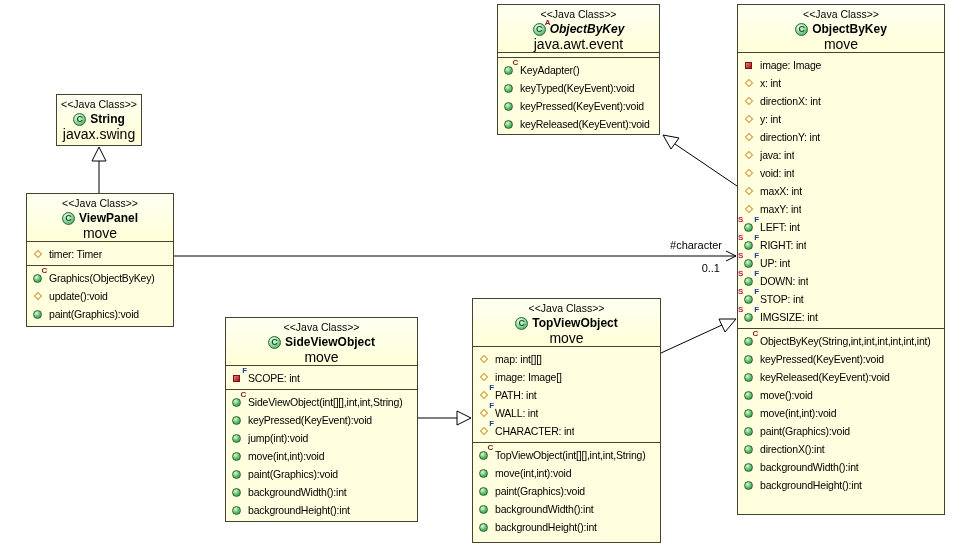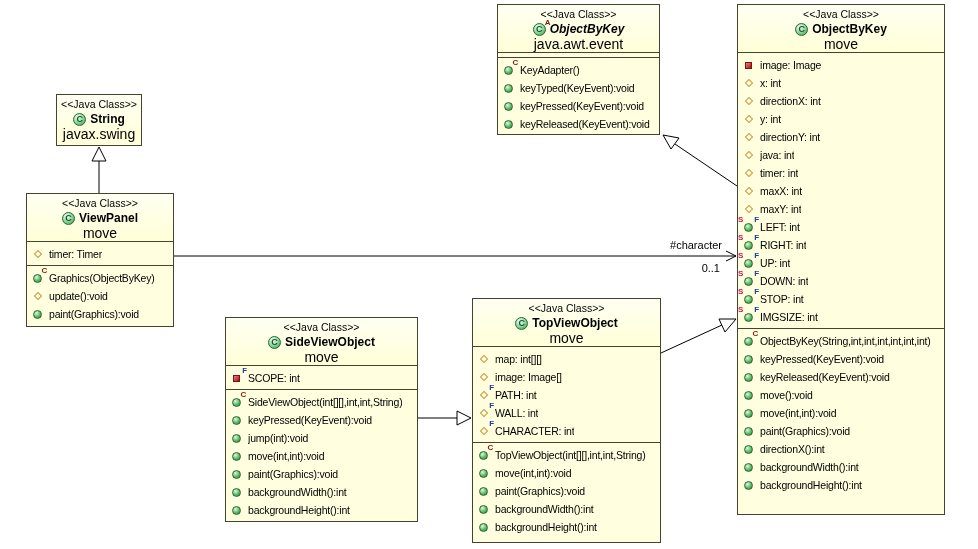--- a/index.html
+++ b/index.html
@@ -368,21 +368,21 @@
         <div class="member">
           <span class="ico">
             <span class="shape-diamond"></span>
           </span>
           <span class="txt">java: int</span>
         </div>
         <div class="member">
           <span class="ico">
             <span class="shape-diamond"></span>
           </span>
-          <span class="txt">timer: int</span>
+          <span class="txt">void: int</span>
         </div>
         <div class="member">
           <span class="ico">
             <span class="shape-diamond"></span>
           </span>
           <span class="txt">maxX: int</span>
         </div>
         <div class="member">
           <span class="ico">
             <span class="shape-diamond"></span>

